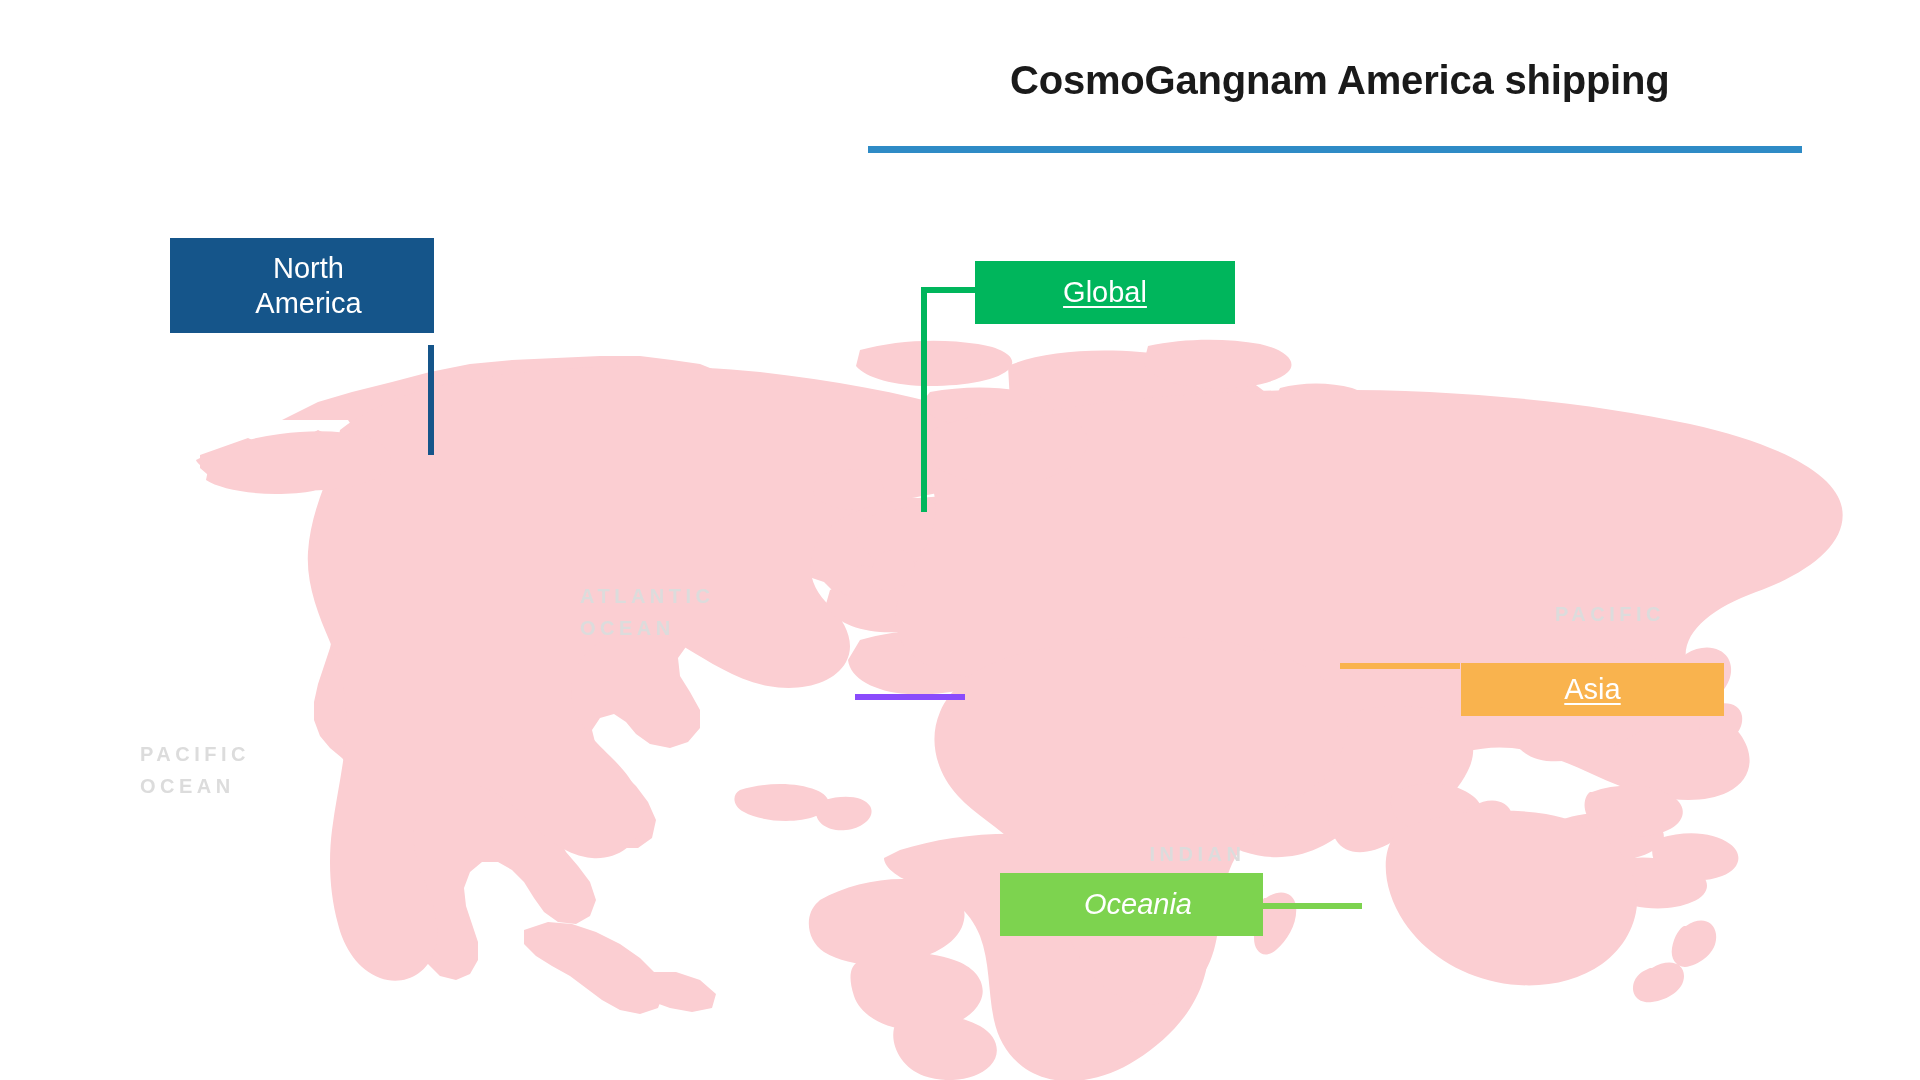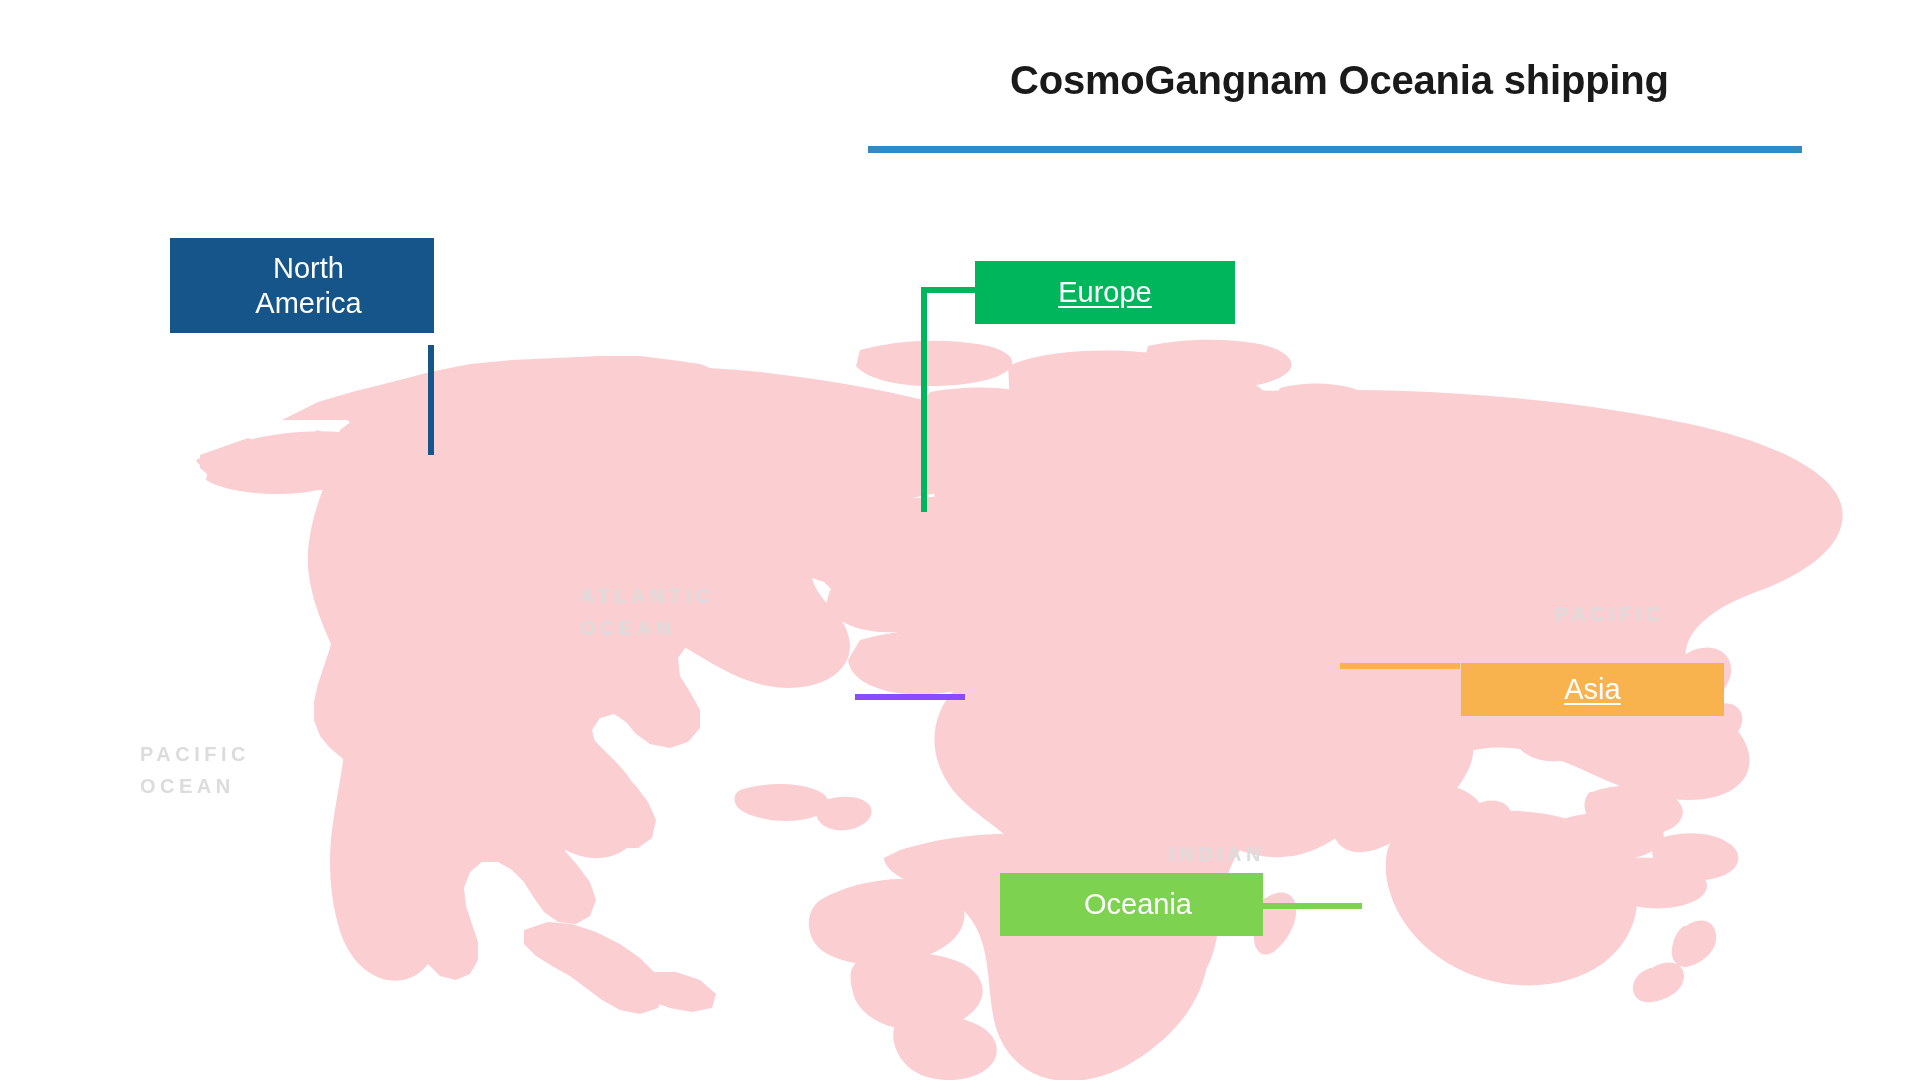--- a/index.html
+++ b/index.html
@@ -25,21 +25,21 @@
 
   
   .ocean-label{
     position:absolute; color:#dcdcdc; font-weight:bold;
     font-size:20px; letter-spacing:4.5px; line-height:32px;
     text-align:left; white-space:pre-line; user-select:none;
   }
   #ocean-pacific-west{ left:140px; top:738px; width:150px; }
   #ocean-atlantic   { left:580px; top:580px; width:185px; }
   #ocean-pacific-east{ left:1555px; top:598px; width:160px; text-align:left;}
-  #ocean-indian     { left:1130px; top:838px; width:135px; text-align:right;}
+  #ocean-indian     { left:1130px; top:838px; width:135px; text-align:center;}
 
   
   .connector{position:absolute;background:#000;}
   #conn-north-america{ left:428px; top:345px; width:6px;  height:110px; background:#15558a;}
   #conn-europe-h    { left:921px; top:287px; width:60px;  height:6px;   background:#00b65c;}
   #conn-europe-v    { left:921px; top:287px; width:6px;   height:225px; background:#00b65c;}
   #conn-africa      { left:855px; top:694px; width:110px; height:6px;   background:#8a4bfc;}
   #conn-asia        { left:1340px; top:663px; width:120px; height:6px;  background:#f9b34e;}
   #conn-oceania     { left:1252px; top:903px; width:110px; height:6px;  background:#7dd34f;}
 
@@ -49,28 +49,28 @@
     color:#ffffff; font-size:29px; line-height:1.18; text-align:center;
     user-select:none;
   }
   .region-box .label-link{ text-decoration:underline; text-underline-offset:4px; }
   .region-box .label-plain{ text-decoration:none;margin-left:13px; }
 
   #box-north-america{ left:170px;  top:238px; width:264px; height:95px;  background:#15558a; }
   #box-europe       { left:975px;  top:261px; width:260px; height:63px;  background:#00b65c; }
   #box-africa       { left:589px;  top:664px; width:265px; height:63px;  background:#8a4bfc; }
   #box-asia         { left:1461px; top:663px; width:263px; height:53px;  background:#f9b34e; }
-  #box-oceania      { left:1000px; top:873px; width:263px; height:63px;  background:#7dd34f; }
+  #box-oceania      { left:1000px; top:873px; width:263px; height:63px;  background:#7dd34f;font-style:italic; }
 </style>
 </head>
 <body>
 
 <div id="stage">
 
-  <div id="header-title">CosmoGangnam Oceania shipping</div>
+  <div id="header-title">CosmoGangnam America shipping</div>
   <div id="header-rule"></div>
 
   <svg id="map-svg" viewBox="0 0 1920 1080" aria-hidden="true">
     <g fill="#fbced2" stroke="none">
 
       <path d="
         M 200 455 L 248 438 L 270 448 L 300 440 L 318 430 L 330 436 L 312 452
         L 290 462 L 268 470 L 250 482 L 232 486 L 214 480 L 200 468 Z
         M 282 420 L 318 402 L 352 392 L 392 382 L 430 372 L 470 364 L 512 360
         L 556 358 L 600 356 L 640 356 L 672 360 L 700 364 L 720 372 L 700 380
@@ -299,21 +299,21 @@
   <div class="connector" id="conn-africa"></div>
   <div class="connector" id="conn-asia"></div>
   <div class="connector" id="conn-oceania"></div>
 
   <div class="region-box" id="box-north-america">
     <span class="label-plain" style="white-space:pre-line">North
 America</span>
   </div>
 
   <div class="region-box" id="box-europe">
-    <span class="label-link">Europe</span>
+    <span class="label-link">Global</span>
   </div>
 
 
   <div class="region-box" id="box-asia">
     <span class="label-link">Asia</span>
   </div>
 
   <div class="region-box" id="box-oceania">
     <span class="label-plain">Oceania</span>
   </div>

